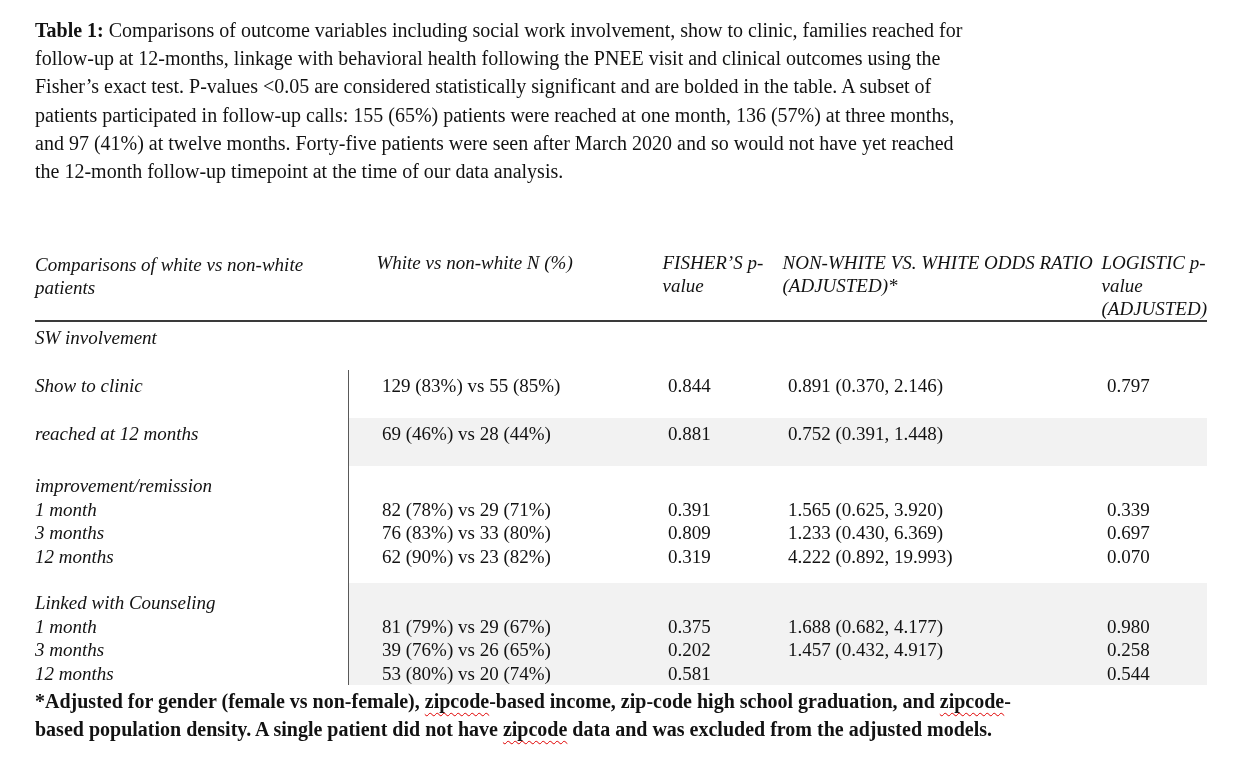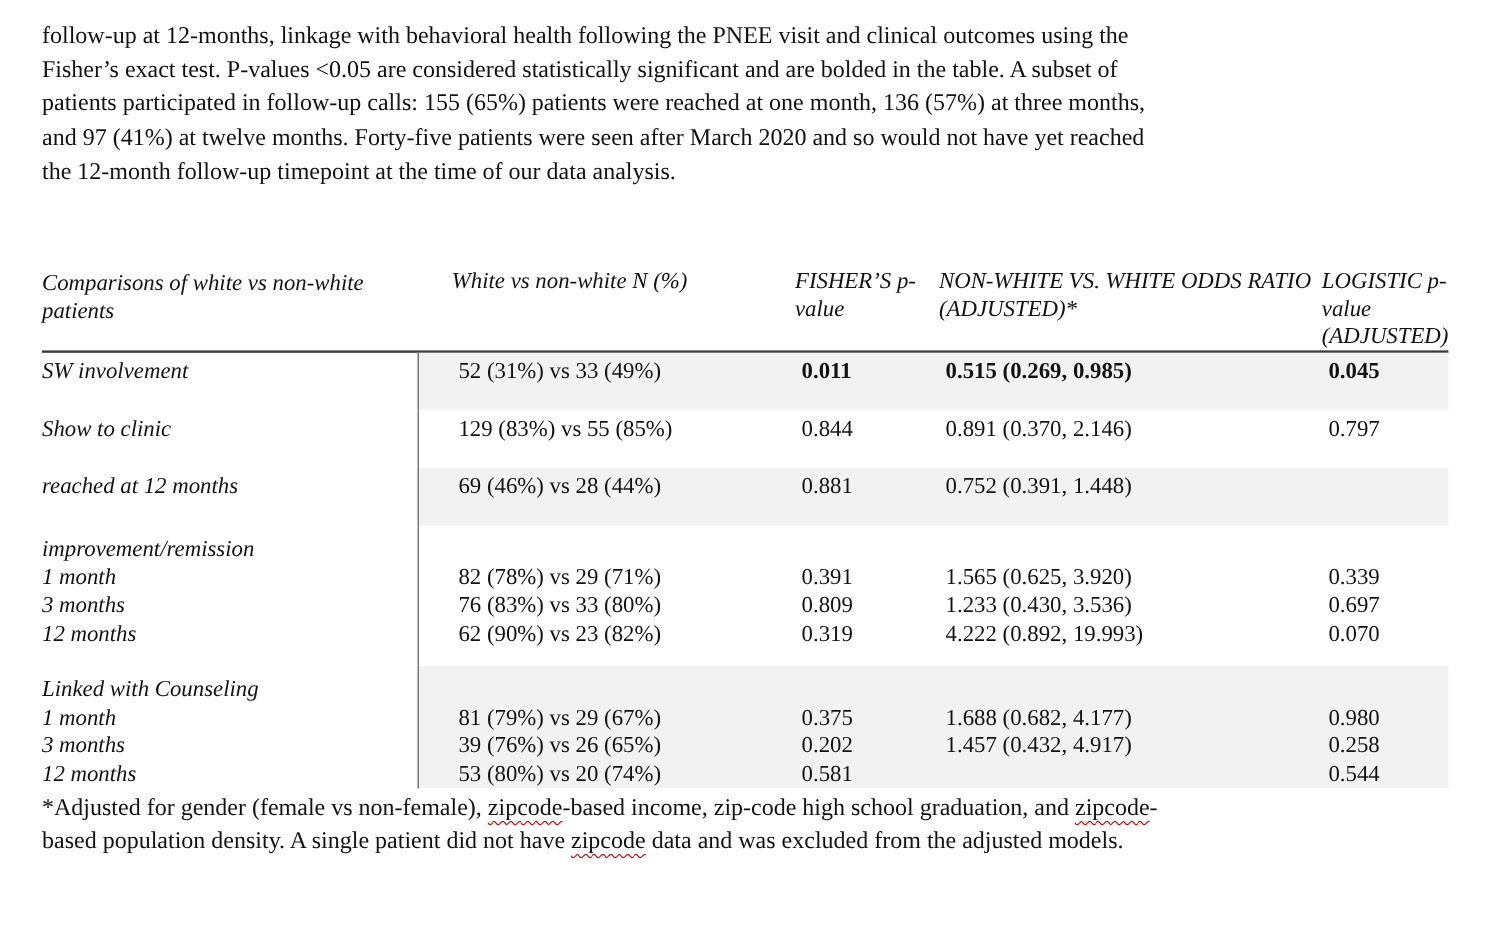--- a/index.html
+++ b/index.html
@@ -26,29 +26,30 @@
   .block{display:flex;}
   .block.single{min-height:48px;}
   .block.group{min-height:117px;}
   .block.group.shaded{min-height:99px;}
   .dwrap{flex:1;display:flex;border-left:1px solid #595959;padding:4px 0 0 14px;box-sizing:border-box;}
   .block.group .dwrap,.block.group .c1{padding-top:8px;}
   .block.shaded .dwrap{background:#f2f2f2;}
   .line,.lab,.glab{line-height:23.5px;min-height:23.5px;white-space:nowrap;}
   .line.b{font-weight:bold;}
   
-  .footnote{font-size:20px;line-height:28.2px;margin-top:2px;}
+  .footnote{font-size:20px;line-height:28.2px;margin-top:2px;font-weight:bold;}
   .sq{text-decoration:underline;text-decoration-style:wavy;text-decoration-color:#e00000;text-decoration-thickness:1px;text-underline-offset:4px;}
 </style>
 </head>
 <body>
 
 <div class="page">
 
   <div class="intro" id="intro-lines">
+      <div><span class="b">Table 1: </span>Comparisons of outcome variables including social work involvement, show to clinic, families reached for</div>
       <div>follow-up at 12-months, linkage with behavioral health following the PNEE visit and clinical outcomes using the</div>
       <div>Fisher’s exact test. P-values &lt;0.05 are considered statistically significant and are bolded in the table. A subset of</div>
       <div>patients participated in follow-up calls: 155 (65%) patients were reached at one month, 136 (57%) at three months,</div>
       <div>and 97 (41%) at twelve months. Forty-five patients were seen after March 2020 and so would not have yet reached</div>
       <div>the 12-month follow-up timepoint at the time of our data analysis.</div>
     </div>
 
   <div class="tbl">
     <div class="thead">
       <div class="c1">Comparisons of white vs non-white patients</div>
@@ -56,34 +57,20 @@
         <div class="c2 hc">White vs non-white N (%)</div>
         <div class="c3 hc">FISHER’S p-value</div>
         <div class="c4 hc">NON-WHITE VS. WHITE ODDS RATIO (ADJUSTED)*</div>
         <div class="c5 hc">LOGISTIC p-value (ADJUSTED)</div>
       </div>
     </div>
     <div id="tbody">
         <div class="block single shaded">
           <div class="c1">
             <div class="lab">SW involvement</div>
-          </div>
-          <div class="dwrap">
-            <div class="c2">
-              <div class="line">52 (31%) vs 33 (49%)</div>
-            </div>
-            <div class="c3">
-              <div class="line b">0.011</div>
-            </div>
-            <div class="c4">
-              <div class="line b">0.515 (0.269, 0.985)</div>
-            </div>
-            <div class="c5">
-              <div class="line b">0.045</div>
-            </div>
           </div>
         </div>
         <div class="block single">
           <div class="c1">
             <div class="lab">Show to clinic</div>
           </div>
           <div class="dwrap">
             <div class="c2">
               <div class="line">129 (83%) vs 55 (85%)</div>
             </div>
@@ -130,21 +117,21 @@
             </div>
             <div class="c3">
               <div class="line"></div>
               <div class="line">0.391</div>
               <div class="line">0.809</div>
               <div class="line">0.319</div>
             </div>
             <div class="c4">
               <div class="line"></div>
               <div class="line">1.565 (0.625, 3.920)</div>
-              <div class="line">1.233 (0.430, 3.536)</div>
+              <div class="line">1.233 (0.430, 6.369)</div>
               <div class="line">4.222 (0.892, 19.993)</div>
             </div>
             <div class="c5">
               <div class="line"></div>
               <div class="line">0.339</div>
               <div class="line">0.697</div>
               <div class="line">0.070</div>
             </div>
           </div>
         </div>

